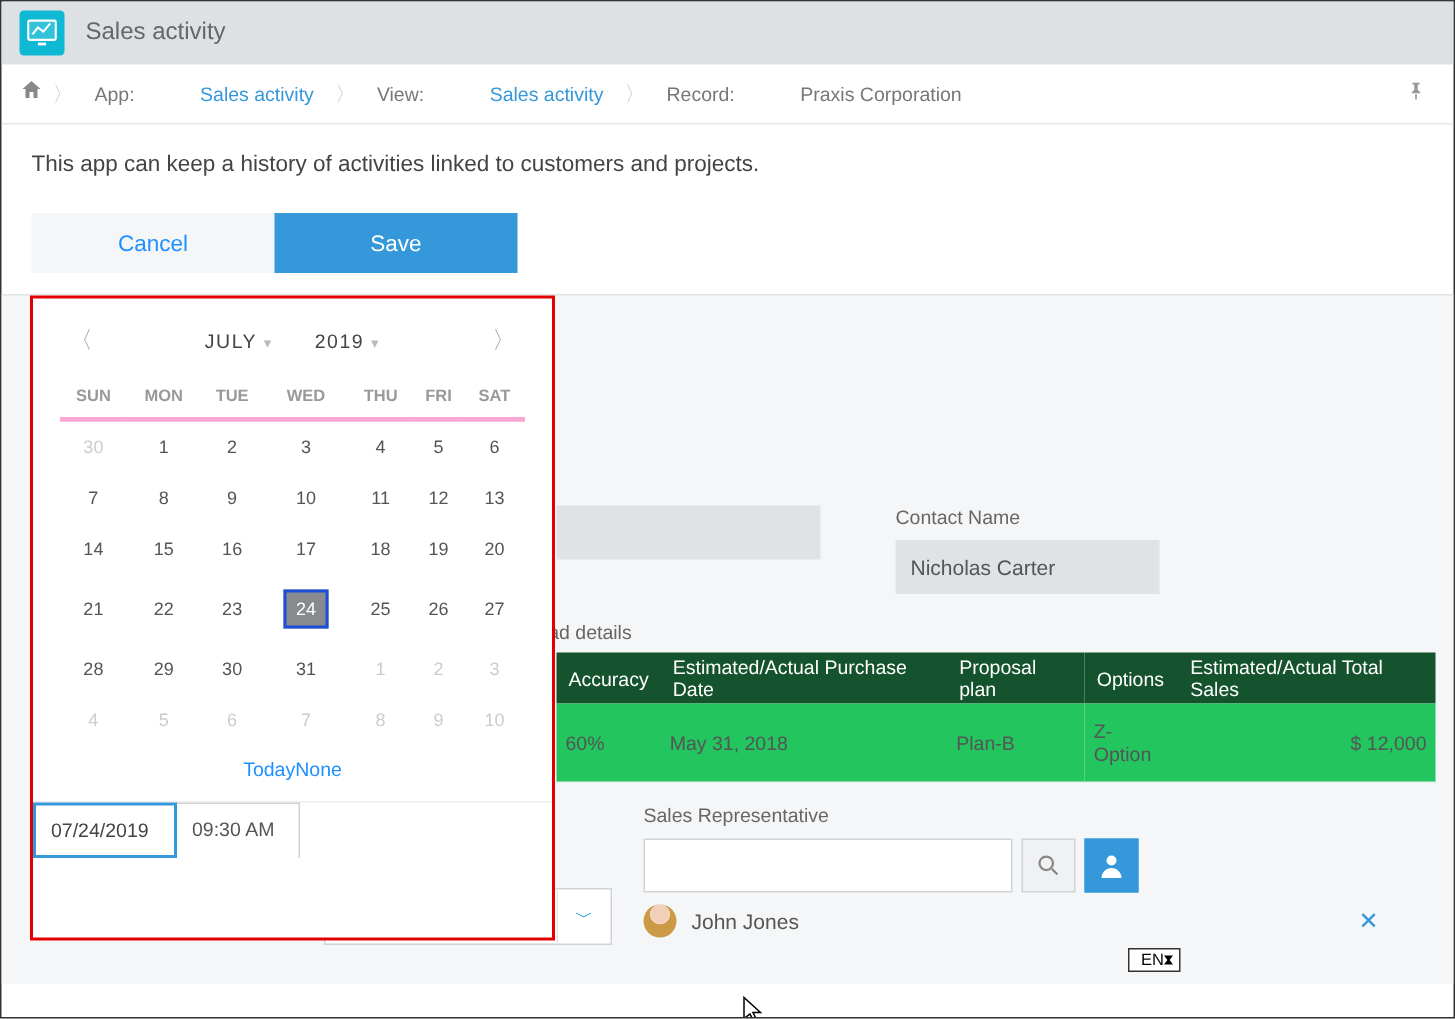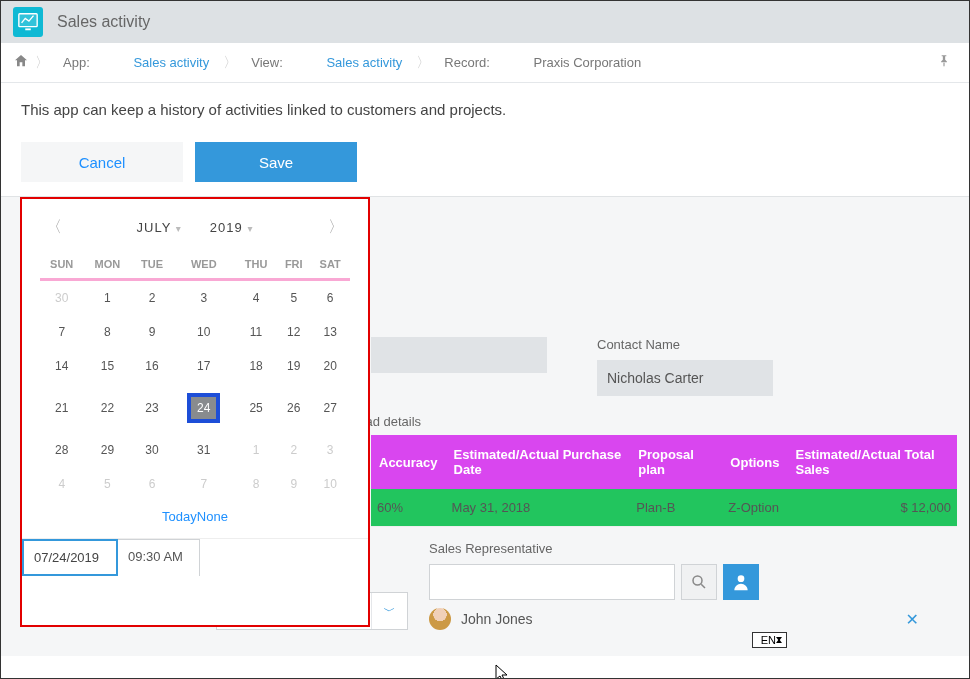--- a/index.html
+++ b/index.html
@@ -8,49 +8,49 @@
 .app-ico{width:30px;height:30px;background:#0fb9d4;border-radius:3px;display:flex;align-items:center;justify-content:center}
 .app-ico svg{width:22px;height:22px}
 .page-title{font-size:16px;color:#666}
 .breadcrumb{height:40px;display:flex;align-items:center;padding:0 12px;gap:6px;border-bottom:1px solid #e4e7ea;position:relative}
 .home-ic{color:#888;font-size:16px}
 .crumb{font-size:13px;color:#777;padding:0 8px;display:flex;align-items:center;gap:20px}
 .crumb a{color:#3498db;text-decoration:none}
 .chev{color:#ccc;font-size:14px}
 .pin-ic{position:absolute;right:18px;color:#888;font-size:15px}
 .desc{padding:18px 20px;color:#444;font-size:15px}
-.toolbar{padding:6px 20px 14px;display:flex;gap:12px}
+.toolbar{padding:6px 20px 14px;display:flex;}
 .btn{width:162px;height:40px;border:none;font-size:15px;cursor:pointer}
 .btn-cancel{background:#f5f6f7;color:#1e90ff}
 .btn-save{background:#3498db;color:#fff}
 .workspace{background:#f5f6f7;border-top:1px solid #e0e3e5;padding:18px 0 0 0;position:relative;height:460px}
 .hl{position:absolute;left:19px;top:0px;width:350px;height:430px;border:2px solid #e20000;background:#fff;z-index:5}
 .cal{padding:18px 18px 10px}
 .cal-hd{display:flex;align-items:center;justify-content:space-between;padding:0 6px 4px}
 .cal-nav{color:#aaa;font-size:16px;cursor:pointer}
 .cal-my{display:flex;gap:28px;align-items:flex-start;font-size:13px;letter-spacing:1px;color:#444}
 .dd{color:#bbb;font-size:10px}
 .cal-grid{width:100%;border-collapse:collapse;margin-top:8px}
 .cal-grid th{font-size:11px;color:#999;font-weight:600;padding:8px 0;text-align:center;border-bottom:3px solid #f9a8d4}
 .cal-grid td{font-size:12px;color:#555;text-align:center;padding:10px 0;cursor:pointer}
 .cal-grid td.mute{color:#ccc}
-.cal-grid td.sel span{background:#888b8e;color:#fff;border:4px solid #1d4ed8;padding:4px 6px;display:inline-block}
+.cal-grid td.sel span{background:#888b8e;color:#fff;border:2px solid #1d4ed8;padding:4px 6px;display:inline-block}
 .cal-ft{display:flex;justify-content:center;padding:8px 14px 4px;font-size:13px}
 .cal-ft span{color:#1e90ff;cursor:pointer}
 .dt-row{display:flex;border-top:1px solid #eee}
 .dt-cell{border:1px solid #d0d3d6;border-left:none;border-bottom:none;padding:9px 10px;font-size:13px;color:#555}
 .dt-date{width:96px;border:2px solid #3498db;color:#444}
 .dt-time{width:82px}
 .form-area{position:absolute;left:370px;top:140px;right:10px}
 .fld-row{display:flex;gap:50px;margin-bottom:10px}
 .fld label{font-size:13px;color:#666;display:block;margin-bottom:8px}
 .fld .box{background:#e0e3e6;border:none;height:36px;width:176px;padding:0 10px;font-size:14px;color:#555}
 .sect-lbl{font-size:13px;color:#666;margin:18px 0 6px}
 .tbl{width:586px;border-collapse:collapse}
-.tbl th{background:#d946ef;color:#fff;font-weight:700;font-size:13px;padding:12px 8px;text-align:left}
+.tbl th{background:#14532d;color:#fff;font-weight:400;font-size:13px;padding:2px 8px;text-align:left}
 .tbl th.r{text-align:left}
 .tbl td{background:#22c55e;font-size:13px;color:#555;padding:11px 6px;border-bottom:1px solid #eee}
 .tbl td.r{text-align:right}
 .rep-lbl{font-size:13px;color:#666;margin:14px 0 8px 58px}
 .rep-row{display:flex;align-items:center;gap:6px;margin-left:58px}
 .rep-inp{width:246px;height:36px;border:1px solid #d0d3d6;padding:0 8px}
 .sq-btn{width:36px;height:36px;border:1px solid #d0d3d6;background:#f0f1f2;display:flex;align-items:center;justify-content:center;color:#888;font-size:17px;cursor:pointer}
 .sq-btn.blue{background:#3498db;border-color:#3498db;color:#fff}
 .person-row{display:flex;align-items:center;gap:10px;margin:8px 0 0 58px;font-size:14px;color:#555}
 .avatar{width:22px;height:22px;border-radius:50%;background:radial-gradient(circle at 50% 30%,#f0d0b8 35%,#c94 36%)}

